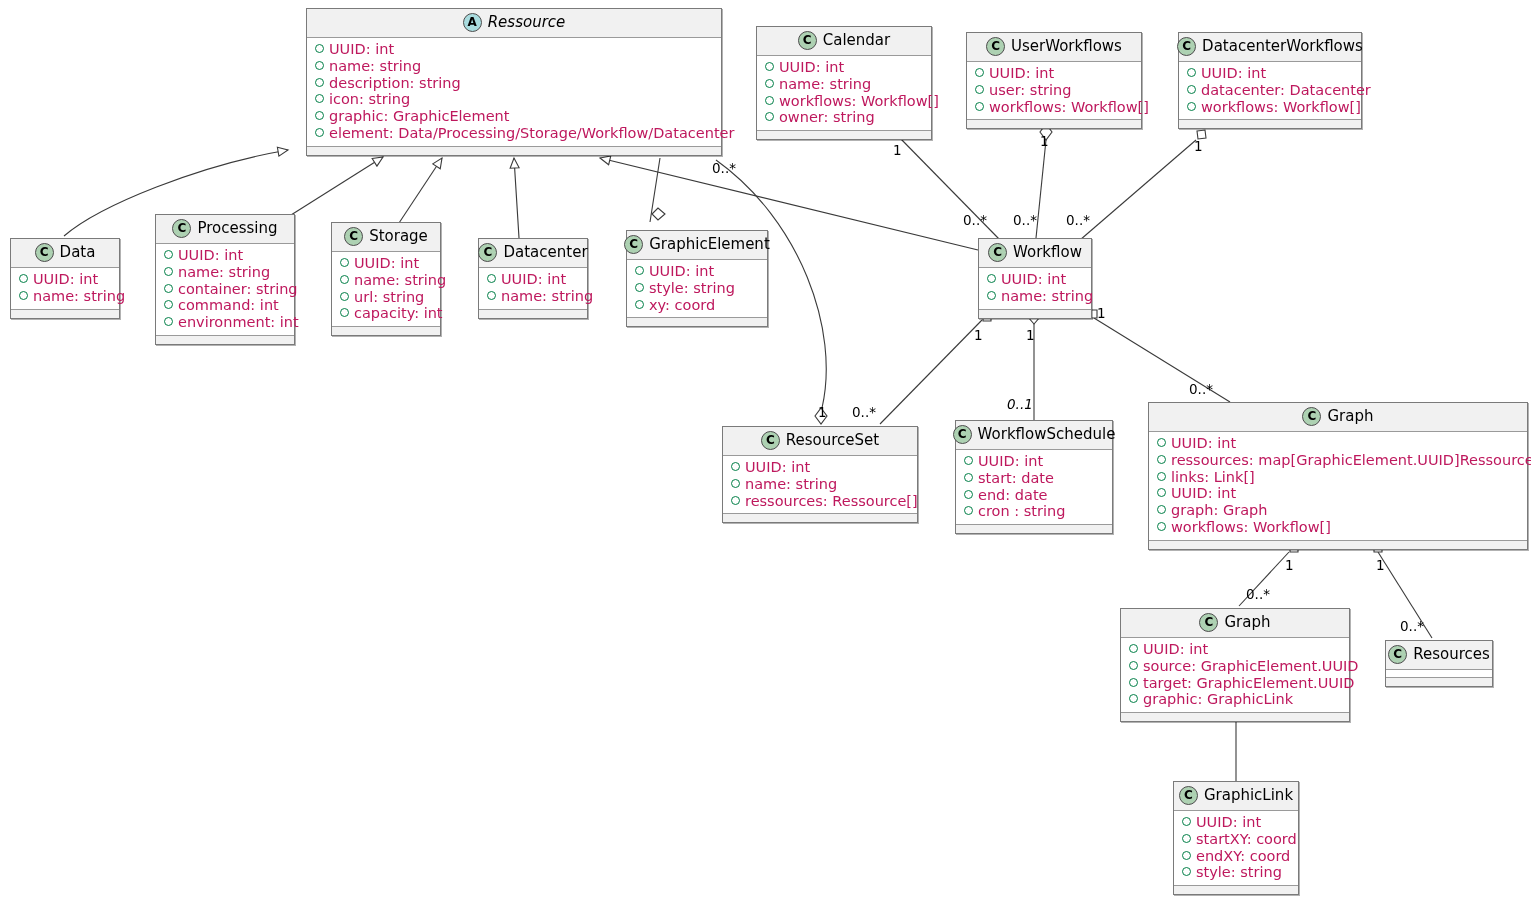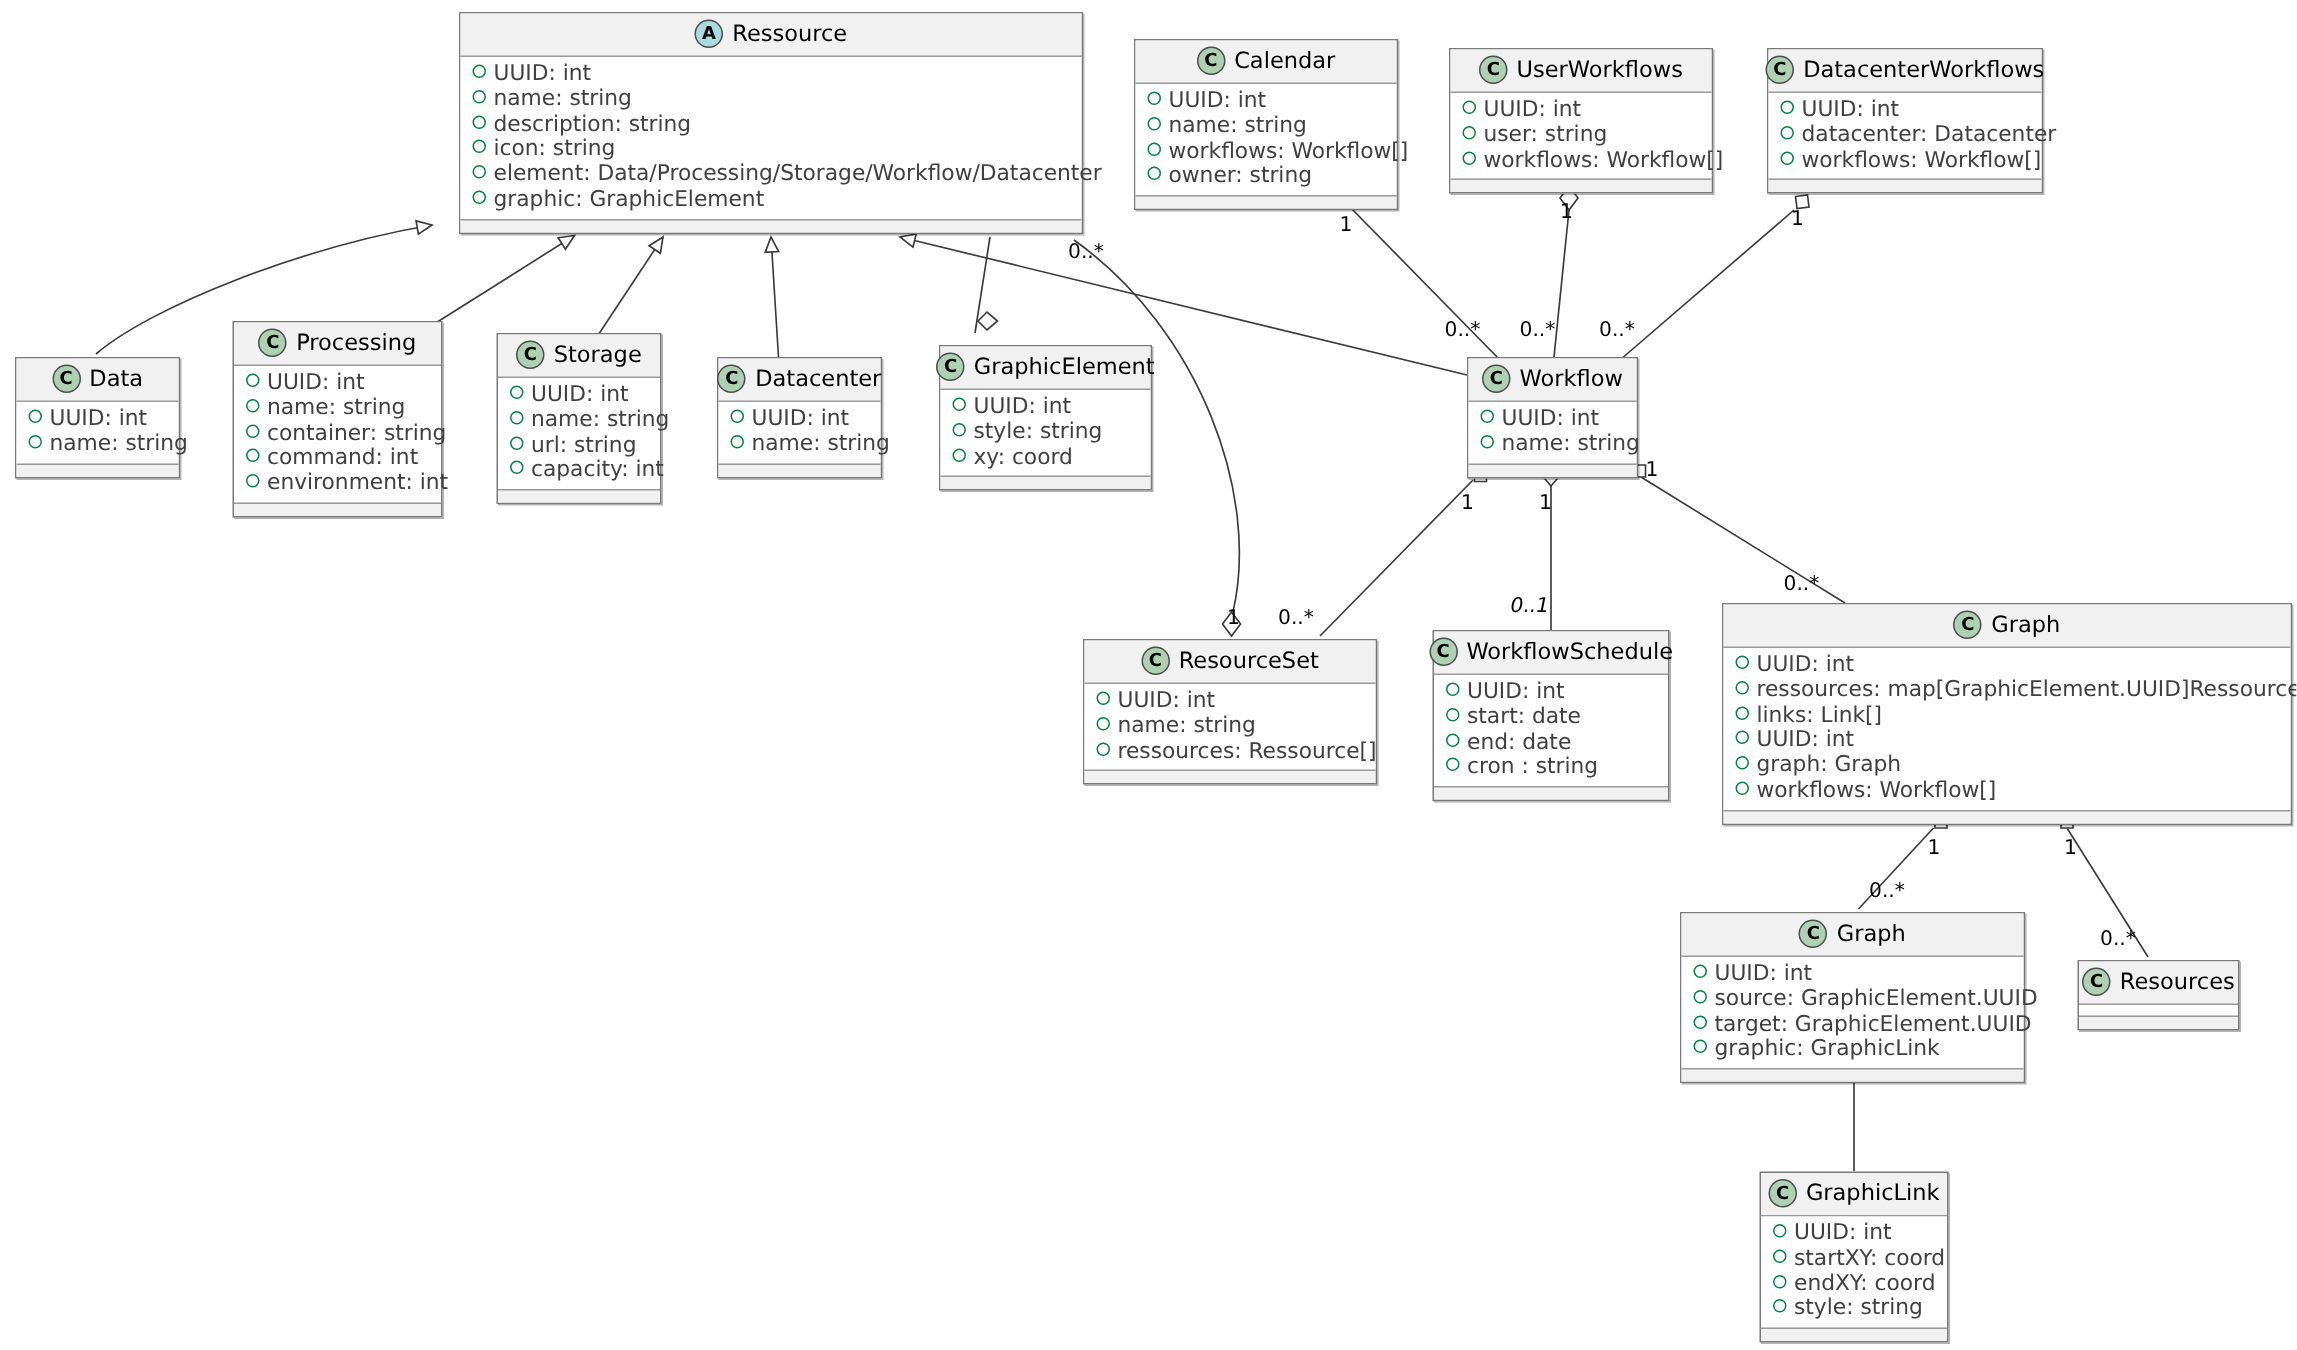--- a/index.html
+++ b/index.html
@@ -36,40 +36,40 @@
     padding: 4px 8px 5px 8px;
     font-size: 15px;
     color: #000000;
     white-space: nowrap;
     display: flex;
     align-items: center;
     justify-content: center;
     gap: 6px;
     line-height: 1.1;
   }
-  .node.abstract .node-title { }
+  .node.abstract .node-title { font-style: italic; }
   .circ {
     display: inline-block;
     width: 17px; height: 17px;
     border-radius: 50%;
     border: 1px solid #4d4d4d;
     font-size: 12px;
     font-weight: bold;
     line-height: 17px;
     text-align: center;
     color: #000000;
     flex: 0 0 auto;
   }
   .circ.c { background: #ADD1B2; }
   .circ.a { background: #A9DCDF; }
   .node-body {
     background: #ffffff;
     padding: 3px 6px 4px 6px;
     font-size: 14.5px;
-    color: #404040;
+    color: #be185d;
   }
   .node-body.empty { padding: 0; height: 7px; }
   .attr {
     white-space: nowrap;
     line-height: 1.16;
     padding-left: 2px;
     display: flex;
     align-items: baseline;
     gap: 5px;
   }
@@ -168,25 +168,25 @@
           <div class="attr">
             <span class="vis"></span>
             <span>description: string</span>
           </div>
           <div class="attr">
             <span class="vis"></span>
             <span>icon: string</span>
           </div>
           <div class="attr">
             <span class="vis"></span>
+            <span>graphic: GraphicElement</span>
+          </div>
+          <div class="attr">
+            <span class="vis"></span>
             <span>element: Data/Processing/Storage/Workflow/Datacenter</span>
-          </div>
-          <div class="attr">
-            <span class="vis"></span>
-            <span>graphic: GraphicElement</span>
           </div>
         </div>
         <div class="node-footer"></div>
       </div>
       <div class="node" style="left: 756px; top: 26px; width: 176px;">
         <div class="node-header">
           <span class="circ c">C</span>
           <span class="node-title">Calendar</span>
         </div>
         <div class="node-body">

